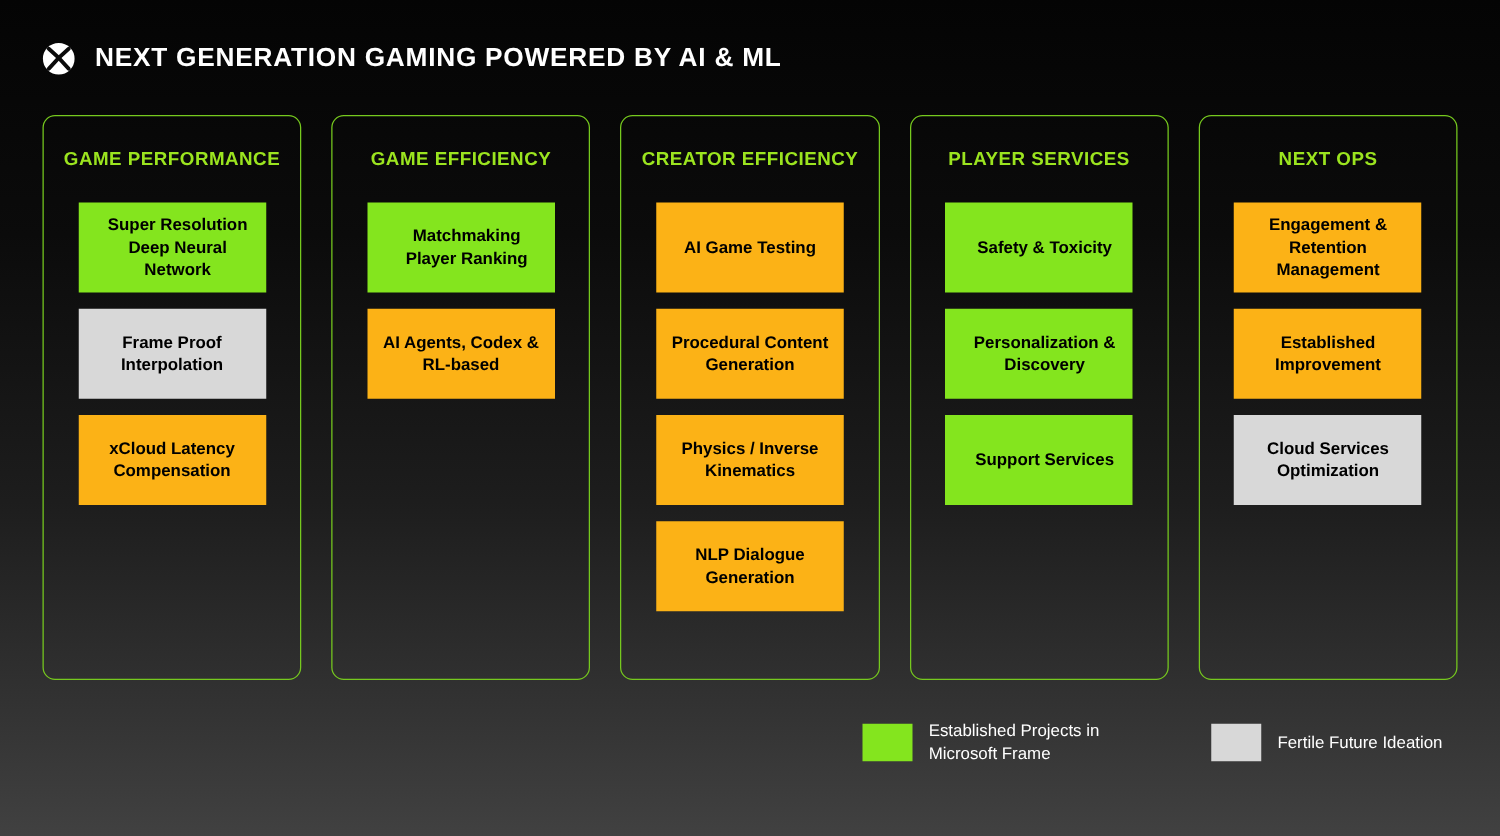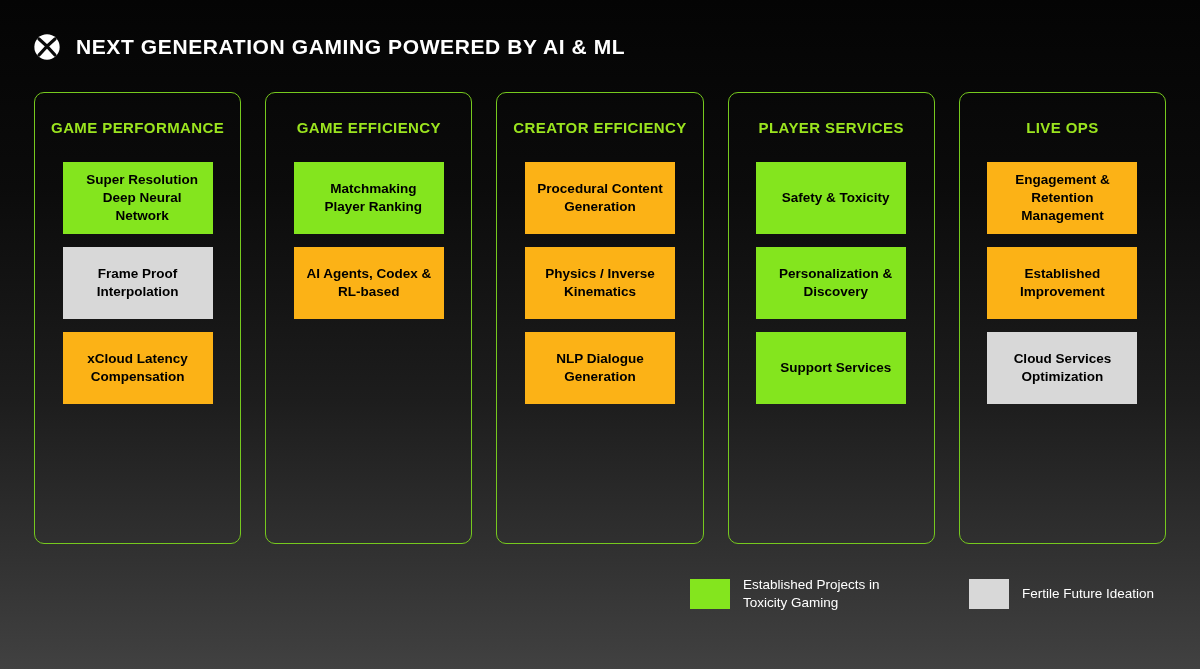--- a/index.html
+++ b/index.html
@@ -86,45 +86,46 @@
     </section>
 
     <section class="col">
       <h2 class="col-title">GAME EFFICIENCY</h2>
       <div class="box" data-type="green">Matchmaking Player Ranking</div>
       <div class="box" data-type="orange">AI Agents, Codex &amp; RL-based</div>
     </section>
 
     <section class="col">
       <h2 class="col-title">CREATOR EFFICIENCY</h2>
+      <div class="box" data-type="orange">AI Game Testing</div>
       <div class="box" data-type="orange">Procedural Content Generation</div>
       <div class="box" data-type="orange">Physics / Inverse Kinematics</div>
       <div class="box" data-type="orange">NLP Dialogue Generation</div>
     </section>
 
     <section class="col">
       <h2 class="col-title">PLAYER SERVICES</h2>
       <div class="box" data-type="green">Safety &amp; Toxicity</div>
       <div class="box" data-type="green">Personalization &amp; Discovery</div>
       <div class="box" data-type="green">Support Services</div>
     </section>
 
     <section class="col">
-      <h2 class="col-title">LIVE OPS</h2>
+      <h2 class="col-title">NEXT OPS</h2>
       <div class="box" data-type="orange">Engagement &amp; Retention Management</div>
       <div class="box" data-type="orange">Established Improvement</div>
       <div class="box" data-type="gray">Cloud Services Optimization</div>
     </section>
 
   </div>
 
   <div class="legend">
     <div class="legend-item">
       <span class="swatch" data-type="green"></span>
-      <span class="legend-label">Established Projects in Toxicity Gaming</span>
+      <span class="legend-label">Established Projects in Microsoft Frame</span>
     </div>
     <div class="legend-item">
       <span class="swatch" data-type="gray"></span>
       <span class="legend-label">Fertile Future Ideation</span>
     </div>
   </div>
 
 </div>
 
 </body></html>

